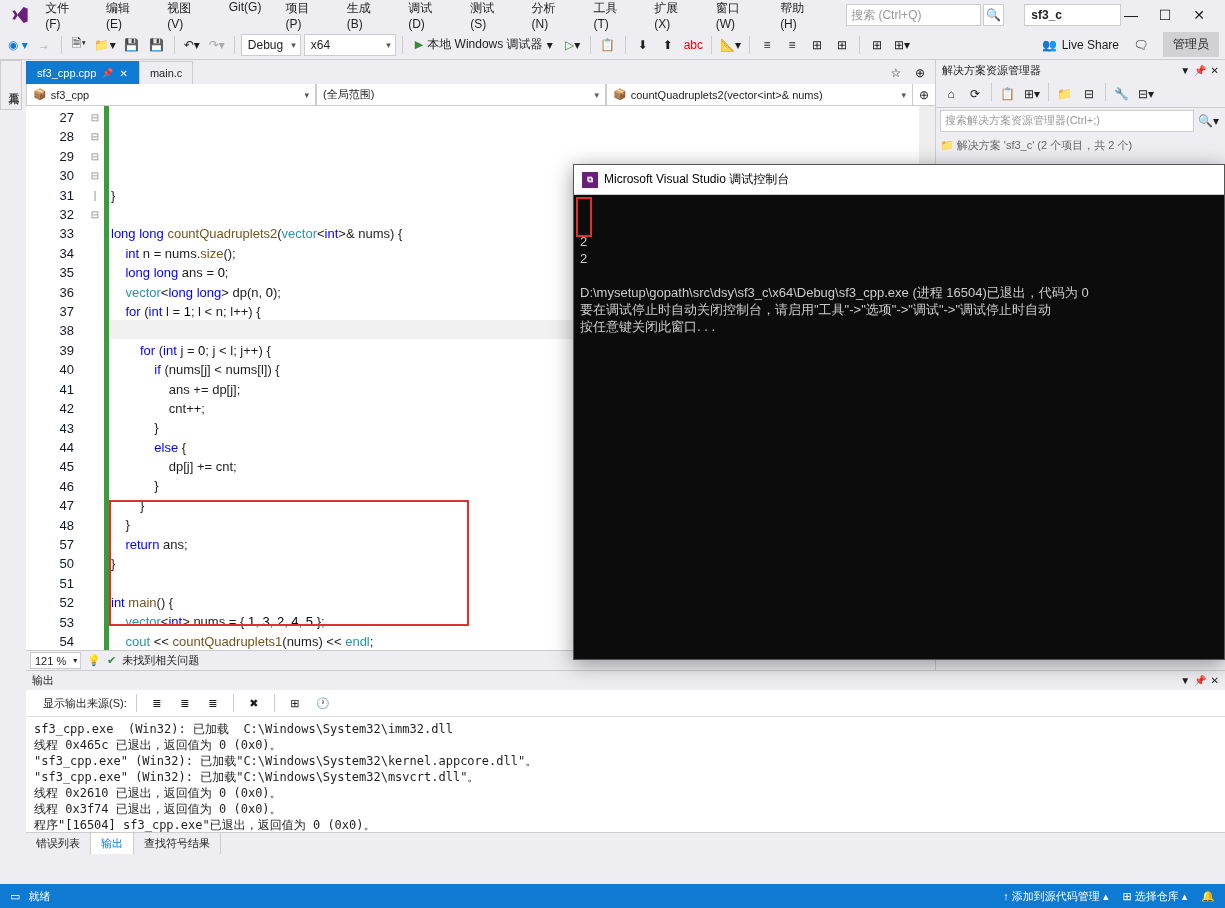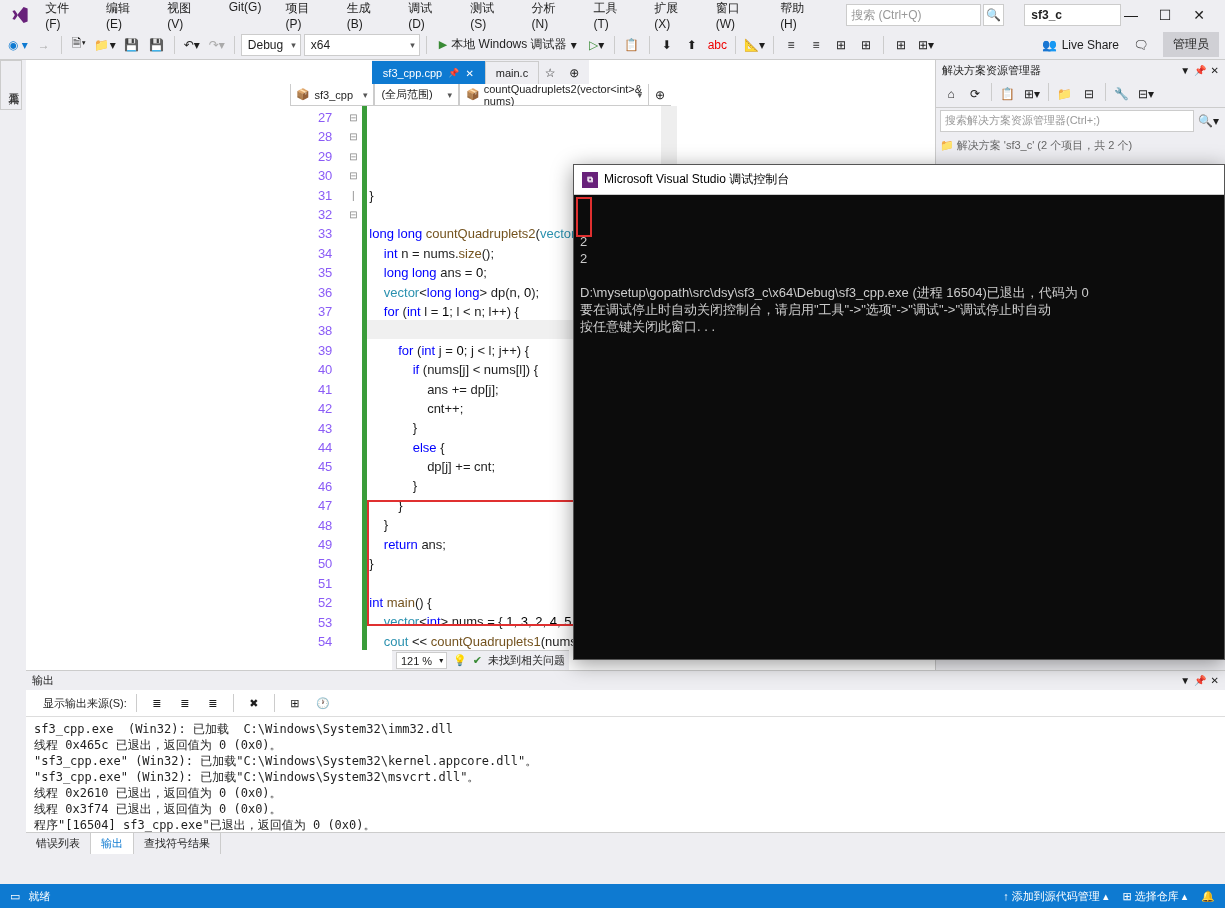--- a/index.html
+++ b/index.html
@@ -25,38 +25,38 @@
 .tb-run { display: flex; align-items: center; gap: 4px; padding: 0 6px; height: 22px; }
 .play-icon { color: #388a34; font-size: 11px; }
 .live-share { margin-left: auto; display: flex; align-items: center; gap: 4px; padding: 0 8px; }
 .admin-btn { background: #d0d0d5; padding: 4px 10px; margin-left: 8px; }
 
 
 .side-tab { position: absolute; left: 0; top: 60px; width: 22px; height: 50px; background: #eeeef2; border: 1px solid #ccc; writing-mode: vertical-rl; text-align: center; font-size: 11px; padding: 4px 0; color: #333; }
 
 
 .main-area { display: flex; height: 610px; }
-.editor-panel { flex: 1; display: flex; flex-direction: column; background: #fff; margin-left: 26px; align-items: center; }
+.editor-panel { flex: 1; display: flex; flex-direction: column; background: #fff; margin-left: 26px; }
 
 
 .tab-row { display: flex; background: #eeeef2; height: 24px; align-items: flex-end; }
 .tab { padding: 4px 10px; background: #eeeef2; border: 1px solid #ccc; border-bottom: none; display: flex; align-items: center; gap: 6px; height: 23px; font-size: 11px; }
 .tab.active { background: #0e7ad1; color: #fff; border-color: #0e7ad1; }
 .tab-close { font-size: 10px; }
 .tab-pin { font-size: 9px; }
 .tab-right-tools { margin-left: auto; display: flex; gap: 2px; padding-right: 4px; }
 
 
 .nav-bar { display: flex; height: 22px; border-bottom: 1px solid #ccc; }
 .nav-combo { flex: 1; border: 1px solid #ccc; border-top: none; border-bottom: none; padding: 2px 6px; display: flex; align-items: center; gap: 4px; font-size: 11px; position: relative; }
 .nav-combo::after { content: "▾"; position: absolute; right: 6px; font-size: 9px; color: #555; }
 
 
 .code-area { flex: 1; display: flex; overflow: hidden; position: relative; background: #fff; }
-.gutter { width: 60px; background: #fff; text-align: right; padding-right: 12px; color: #8b5cf6; font-family: Consolas, monospace; font-size: 13px; line-height: 19.4px; padding-top: 2px; }
+.gutter { width: 60px; background: #fff; text-align: right; padding-right: 12px; color: #0f172a; font-family: Consolas, monospace; font-size: 13px; line-height: 19.4px; padding-top: 2px; }
 .fold-gutter { width: 18px; background: #fff; font-family: Consolas, monospace; font-size: 10px; line-height: 19.4px; color: #888; padding-top: 2px; }
 .green-bar { width: 5px; background: #3a9c3a; }
 .code-content { flex: 1; font-family: Consolas, monospace; font-size: 13px; line-height: 19.4px; white-space: pre; padding-top: 2px; padding-left: 2px; position: relative; }
 .code-line { height: 19.4px; }
 .kw { color: #0000ff; }
 .cls { color: #2b91af; }
 .num { color: #000; }
 .fn { color: #74531f; }
 .red-box { border: 2px solid #e03030; position: absolute; }
 .highlight-line { background: #f0f0f0; position: absolute; left: 0; right: 0; height: 19.4px; }
@@ -139,21 +139,21 @@
   <div class="tb-sep"></div>
   <div class="tb-btn">🗎▾</div>
   <div class="tb-btn">📁▾</div>
   <div class="tb-btn">💾</div>
   <div class="tb-btn">💾</div>
   <div class="tb-sep"></div>
   <div class="tb-btn">↶▾</div>
   <div class="tb-btn" style="color:#aaa;">↷▾</div>
   <div class="tb-sep"></div>
   <div class="tb-combo" style="width:60px;">Debug</div>
-  <div class="tb-combo" style="width:116px;">x64</div>
+  <div class="tb-combo" style="width:92px;">x64</div>
   <div class="tb-sep"></div>
   <div class="tb-run"><span class="play-icon">▶</span><span>本地 Windows 调试器</span> ▾</div>
   <div class="tb-btn"><span style="color:#388a34;">▷</span>▾</div>
   <div class="tb-sep"></div>
   <div class="tb-btn">📋</div>
   <div class="tb-sep"></div>
   <div class="tb-btn">⬇</div>
   <div class="tb-btn">⬆</div>
   <div class="tb-btn" style="color:#e00;">abc</div>
   <div class="tb-sep"></div>
@@ -217,21 +217,21 @@
           <div>39</div>
           <div>40</div>
           <div>41</div>
           <div>42</div>
           <div>43</div>
           <div>44</div>
           <div>45</div>
           <div>46</div>
           <div>47</div>
           <div>48</div>
-          <div>49</div>
+          <div>57</div>
           <div>50</div>
           <div>51</div>
           <div>52</div>
           <div>53</div>
           <div>54</div>
         </div>
       <div class="fold-gutter" id="fold">
           <div style="text-align: center;"> </div>
           <div style="text-align: center;"> </div>
           <div style="text-align: center;">⊟</div>

